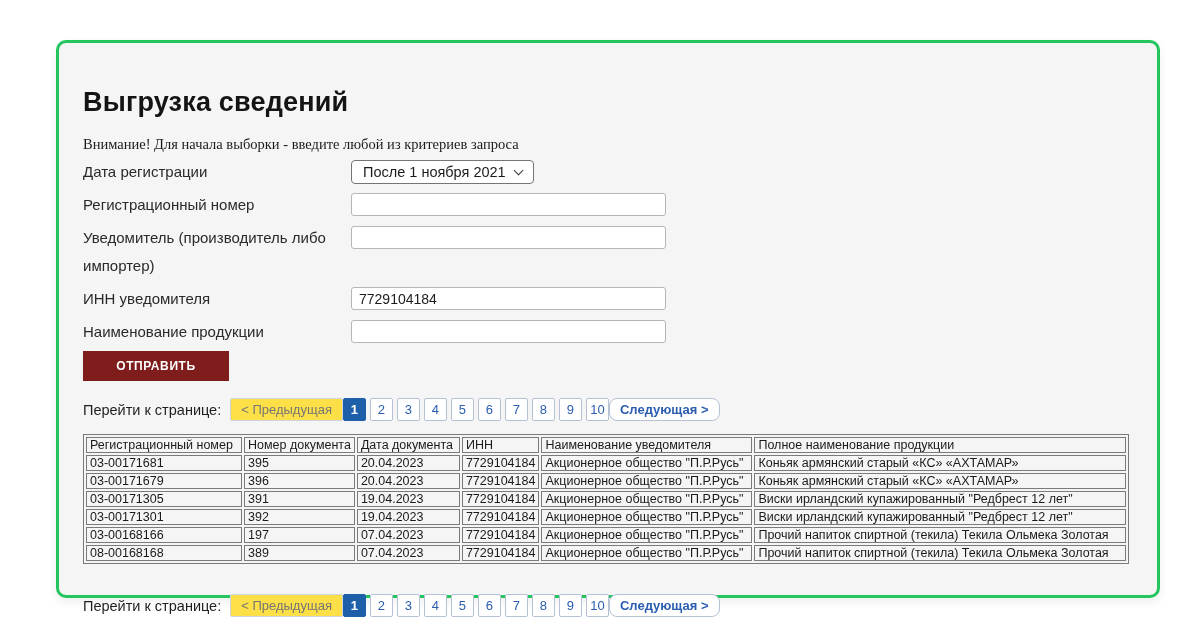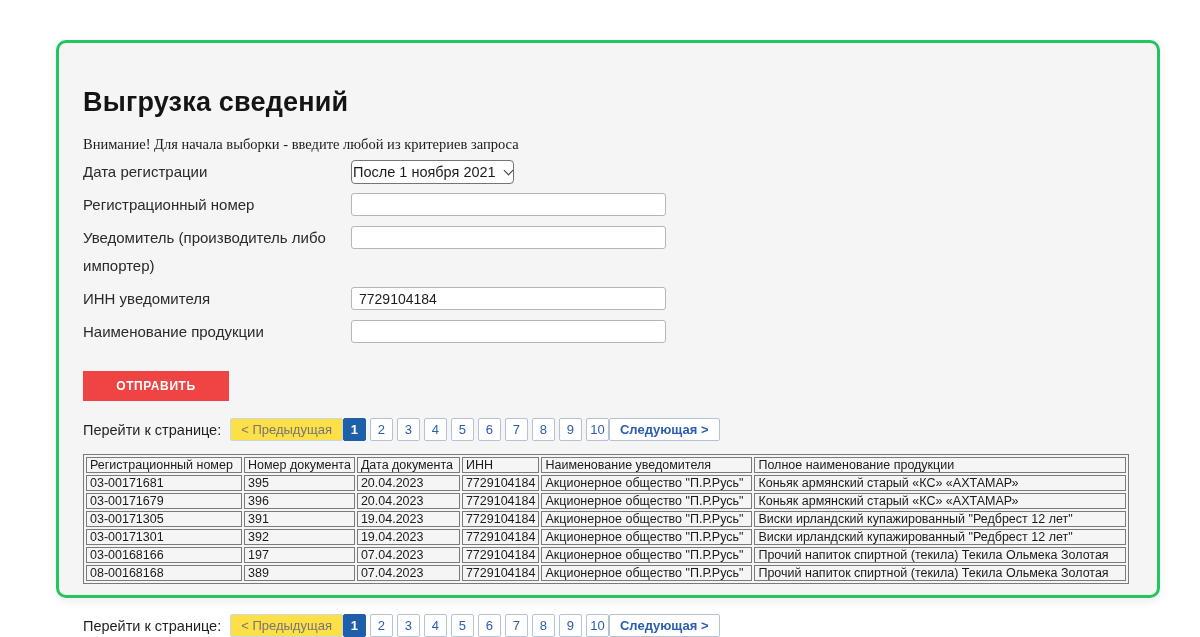--- a/index.html
+++ b/index.html
@@ -28,50 +28,50 @@
     padding-right:10px;
   }
   .text-input {
     width:315px; height:23px; border:1px solid #b6b6b6; border-radius:3px;
     background:#fff; font-family:"Liberation Sans",sans-serif; font-size:14px;
     padding:1px 7px; color:#1c1c1c; margin-top:2px; outline:none;
   }
   .select-box {
     display:inline-flex; align-items:center; height:24px; margin-top:2px;
     border:1px solid #757575; border-radius:4px; background:#fff;
-    padding:0 1px; font-size:14.5px; color:#1c1c1c; cursor:pointer;
+    padding:0 11px; font-size:14.5px; color:#1c1c1c; cursor:pointer;
   }
   .chevron-down {
     width:7px; height:7px; margin-left:9px; margin-top:-4px;
     border-right:1.7px solid #383838; border-bottom:1.7px solid #383838;
     transform:rotate(45deg);
   }
   .submit-btn {
-    margin-top:20px; width:146px; height:30px; background:#ef4444; color:#fff;
+    margin-top:0; width:146px; height:30px; background:#7f1d1d; color:#fff;
     border:none; font-family:"Liberation Sans",sans-serif; font-size:12px;
     font-weight:bold; letter-spacing:.6px; cursor:pointer;
   }
   .pagination {
     display:flex; align-items:center; margin-top:17px;
     font-size:14.5px; color:#1f1f1f;
   }
   .pagination .plabel { margin-right:9px; }
   .pbtn {
     display:inline-block; padding:3px 10px; font-size:13px; border-radius:2px;
     border:1px solid #cdd5e0; background:#fde047; color:#757575; cursor:pointer;
     white-space:nowrap;
   }
   .pnum {
     display:inline-block; width:23px; height:23px; line-height:21px; text-align:center;
     font-size:13px; border:1px solid #b5c2d6; background:#fff; color:#2a5db0;
     border-radius:2px; cursor:pointer;
   }
   .pnum.active { background:#1d5fa8; border-color:#1d5fa8; color:#fff; font-weight:bold; }
   .pnext {
-    display:inline-block; padding:3px 10px; font-size:13px; border-radius:2px;
+    display:inline-block; padding:3px 10px; font-size:13px; border-radius:8px;
     border:1px solid #b5c2d6; background:#fff; color:#2a5db0; font-weight:bold;
     cursor:pointer; white-space:nowrap;text-align:right;
   }
   .table-wrap { margin-top:13px; }
   table.results {
     border-collapse:separate; border-spacing:2px; table-layout:fixed;
     border:1px solid #7a7a7a; background:transparent;
   }
   table.results th, table.results td {
     border:1px solid #7a7a7a; font-size:12.5px; font-weight:normal;

